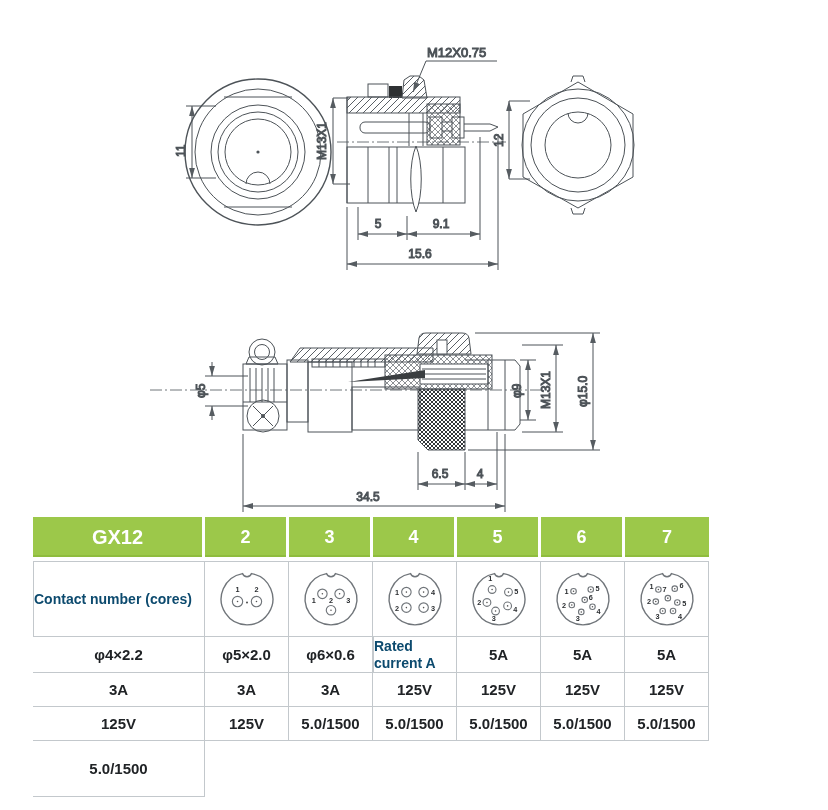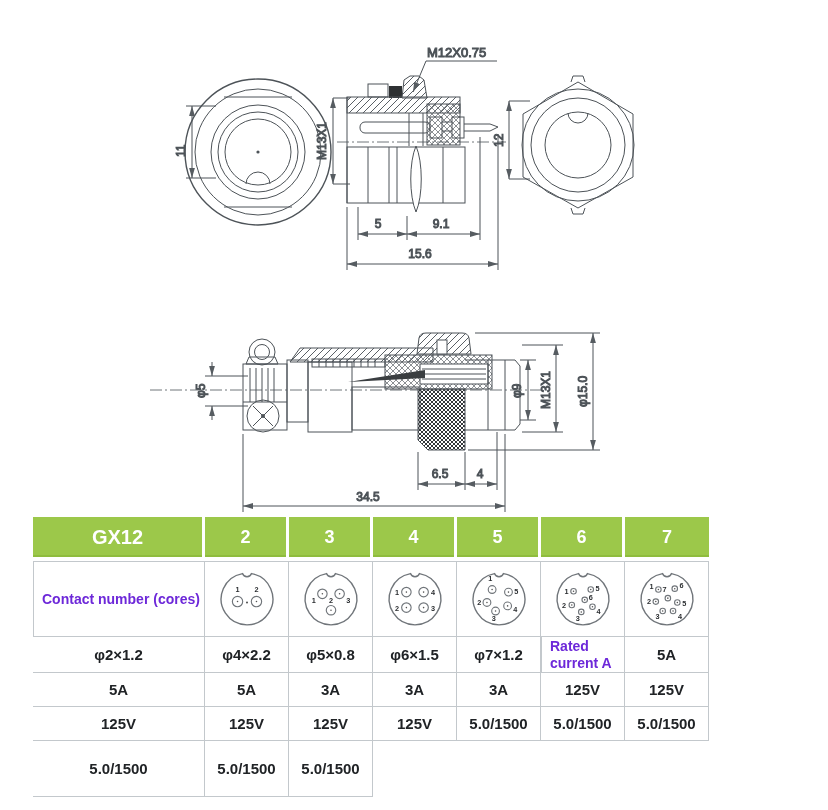--- a/index.html
+++ b/index.html
@@ -24,22 +24,22 @@
   }
   .th.first{font-size:20px;}
   .th.last{border-right:none;}
   .td{
     display:flex;align-items:center;justify-content:center;
     border-right:1px solid #c3c8cc;border-bottom:1px solid #c3c8cc;
     font-weight:bold;font-size:15px;color:#202326;background:#fff;
   }
   .row-first{border-top:1px solid #c3c8cc;}
   .td.label{
-    justify-content:flex-start;padding-left:8px;border-left:1px solid #c3c8cc;
-    font-size:14px;line-height:1.2;color:#6d28d9;
+    justify-content:flex-start;padding-left:0;border-left:1px solid #c3c8cc;
+    font-size:14px;line-height:1.2;color:#0c4a6e;
   }
   .pin-cell{padding:2px 0;}
 </style>
 </head>
 <body>
 
 <div class="page">
 
   <svg width="828" height="302" viewBox="0 0 828 302">
     <defs>
@@ -377,25 +377,23 @@
           <text x="56" y="44" text-anchor="middle" font-size="8.5" font-weight="bold" fill="#2a2d30">5</text>
           <circle cx="31" cy="50" r="3.2" fill="none" stroke="#70757a" stroke-width="1.3"></circle>
           <circle cx="31" cy="50" r="0.9" fill="#555"></circle>
           <text x="25" y="59" text-anchor="middle" font-size="8.5" font-weight="bold" fill="#2a2d30">3</text>
           <circle cx="43" cy="50" r="3.2" fill="none" stroke="#70757a" stroke-width="1.3"></circle>
           <circle cx="43" cy="50" r="0.9" fill="#555"></circle>
           <text x="51" y="59" text-anchor="middle" font-size="8.5" font-weight="bold" fill="#2a2d30">4</text>
         </svg>
       </div>
 
-    <div class="td">φ2×1.2</div>
     <div class="td">φ4×2.2</div>
-    <div class="td">φ5×0.8</div>
-    <div class="td">φ6×1.5</div>
-    <div class="td">φ7×1.2</div>
+    <div class="td">φ5×2.0</div>
+    <div class="td">φ6×0.6</div>
 
     <div class="td label">Rated current A</div>
     <div class="td">5A</div>
     <div class="td">5A</div>
     <div class="td">5A</div>
     <div class="td">3A</div>
     <div class="td">3A</div>
     <div class="td">3A</div>
 
     <div class="td">125V</div>

